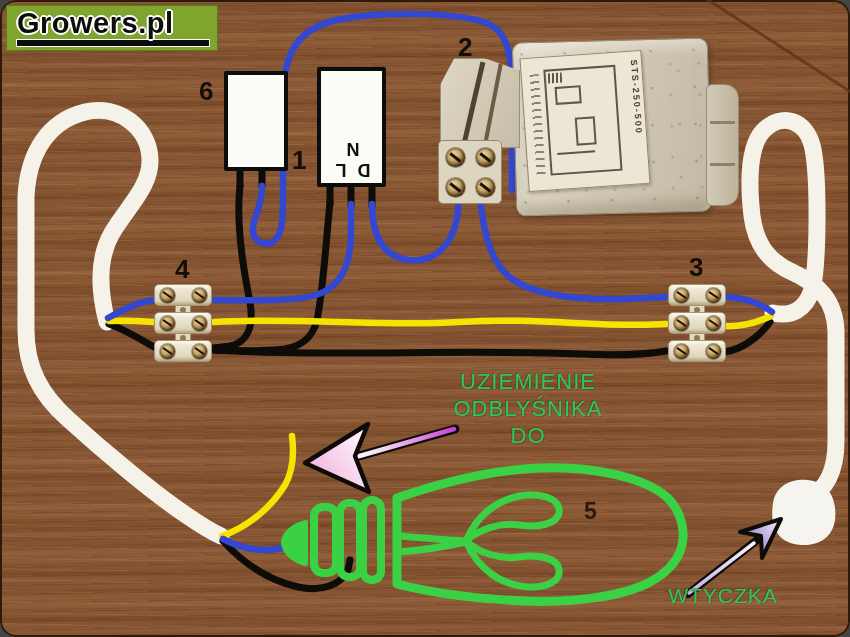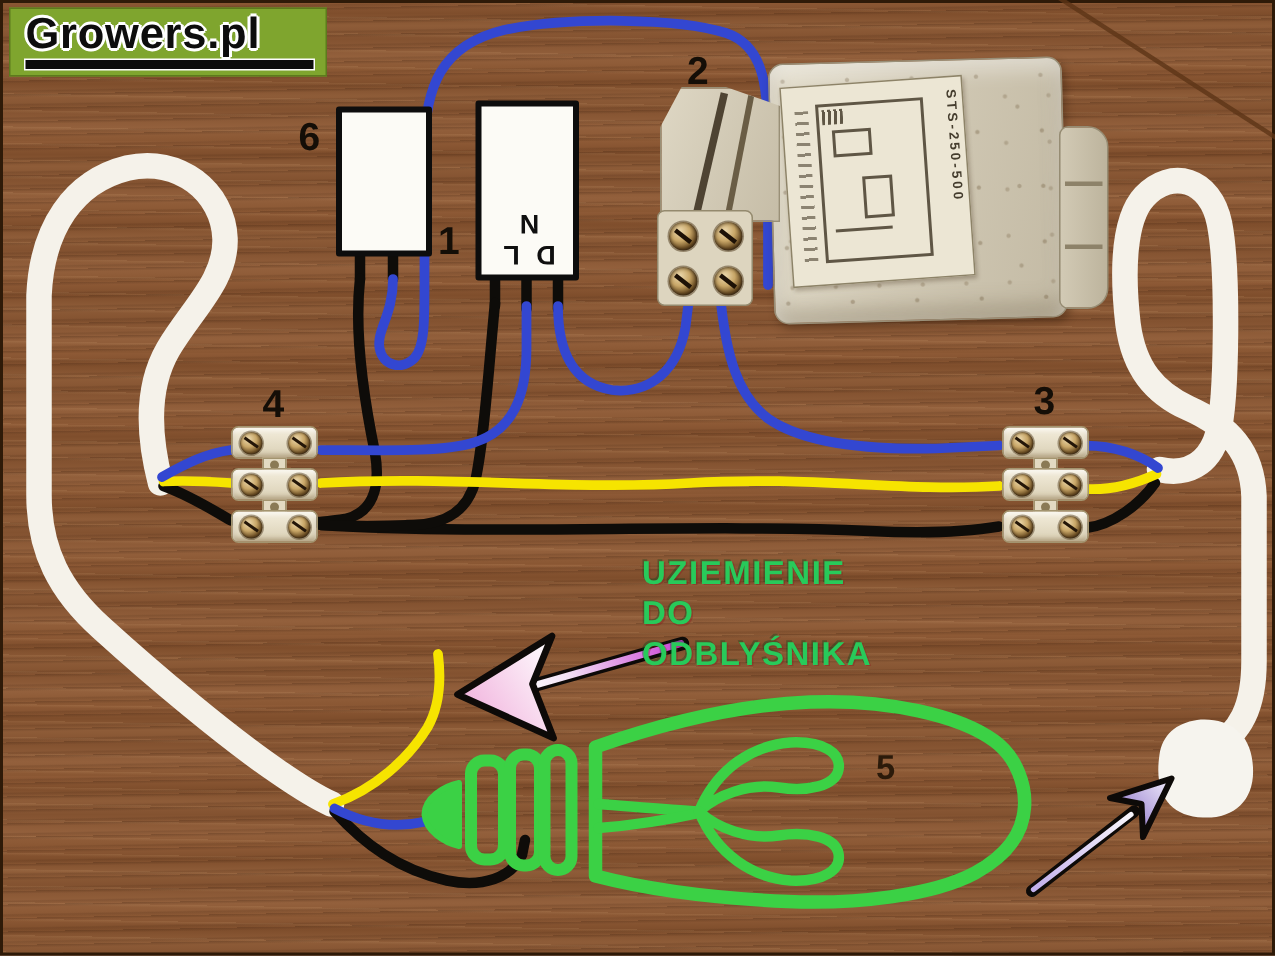--- a/index.html
+++ b/index.html
@@ -5,20 +5,21 @@
   html,body{margin:0;padding:0;background:#444;}
   .stage{
     position:relative;width:850px;height:637px;overflow:hidden;
     font-family:"Liberation Sans", sans-serif;
     background-color:#8a5733;
     background-image:
       repeating-linear-gradient(179deg, rgba(46,22,8,0.22) 0px, rgba(46,22,8,0) 2px, rgba(46,22,8,0) 6px, rgba(46,22,8,0.13) 7px, rgba(46,22,8,0) 9px),
       repeating-linear-gradient(181deg, rgba(235,190,140,0.12) 0px, rgba(235,190,140,0) 2px, rgba(235,190,140,0) 11px),
       repeating-linear-gradient(180deg, #8e5a36 0px, #7f4e2c 9px, #8e5c38 17px, #835230 26px, #93603c 38px, #8a5733 47px);
     box-shadow: inset 0 0 0 2px #2e1a08;
+    border-radius: 16px;
   }
   .stage *{box-sizing:border-box;}
   svg.wires{position:absolute;left:0;top:0;z-index:2;}
   .comp{position:absolute;z-index:3;}
 
   
   .logo{left:6px;top:5px;width:212px;height:46px;background:#7fa52e;border:1px solid #5d7a1d;padding:2px 8px 0 10px;}
   .logo .txt{
     font-size:29px;font-weight:bold;color:#0d0d0d;letter-spacing:0.5px;line-height:30px;
     text-shadow:-2px 0 0 #fff,2px 0 0 #fff,0 -2px 0 #fff,0 2px 0 #fff,-1px -1px 0 #fff,1px 1px 0 #fff,-1px 1px 0 #fff,1px -1px 0 #fff;
@@ -78,21 +79,21 @@
   .tconn::after{content:"";position:absolute;left:4px;top:1px;width:6px;height:6px;border-radius:50%;background:#8a7a55;}
   .screw{position:absolute;top:3px;width:15px;height:15px;border-radius:50%;
     background:radial-gradient(circle at 38% 32%, #ecd9ae 0%, #c8a667 38%, #6f5126 66%, #35220f 92%);
     box-shadow:inset 0 0 2px #1c1208, 0 0 0 1px rgba(90,70,40,.5);}
   .screw::after{content:"";position:absolute;left:2px;top:6px;width:11px;height:2px;background:#241608;transform:rotate(35deg);}
   .sL{left:5px;} .sR{left:37px;}
 
   
   .num{position:absolute;z-index:4;font-size:26px;font-weight:bold;color:#140e07;}
   .num5{color:#2b1a0a;font-size:23px;}
-  .note{position:absolute;z-index:4;color:#28ca5a;font-weight:bold;
+  .note{position:absolute;z-index:4;color:#28ca5a;font-weight:normal;text-align:center;
     letter-spacing:1px;line-height:27px;font-size:22px;
     text-shadow:1px 1px 0 rgba(140,30,30,.4), -1px -1px 0 rgba(0,70,25,.35);}
 </style>
 </head>
 <body>
 
 <div class="stage">
 
   <svg class="wires" width="850" height="637" viewBox="0 0 850 637">
     <defs>
@@ -245,19 +246,20 @@
 
   <div class="num" style="left:199px;top:76px;">6</div>
   <div class="num" style="left:292px;top:145px;">1</div>
   <div class="num" style="left:458px;top:32px;">2</div>
   <div class="num" style="left:175px;top:254px;">4</div>
   <div class="num" style="left:689px;top:252px;">3</div>
   <div class="num num5" style="left:584px;top:498px;">5</div>
 
   <div class="note" style="left:428px;top:368px;width:200px;">
     <div>UZIEMIENIE</div>
+    <div>ODBLYŚNIKA</div>
     <div>DO</div>
-    <div>ODBLYŚNIKA</div>
   </div>
   <div class="note" style="left:598px;top:582px;width:250px;font-size:21px;">
+    <div>WTYCZKA</div>
   </div>
 
 </div>
 
 </body></html>

